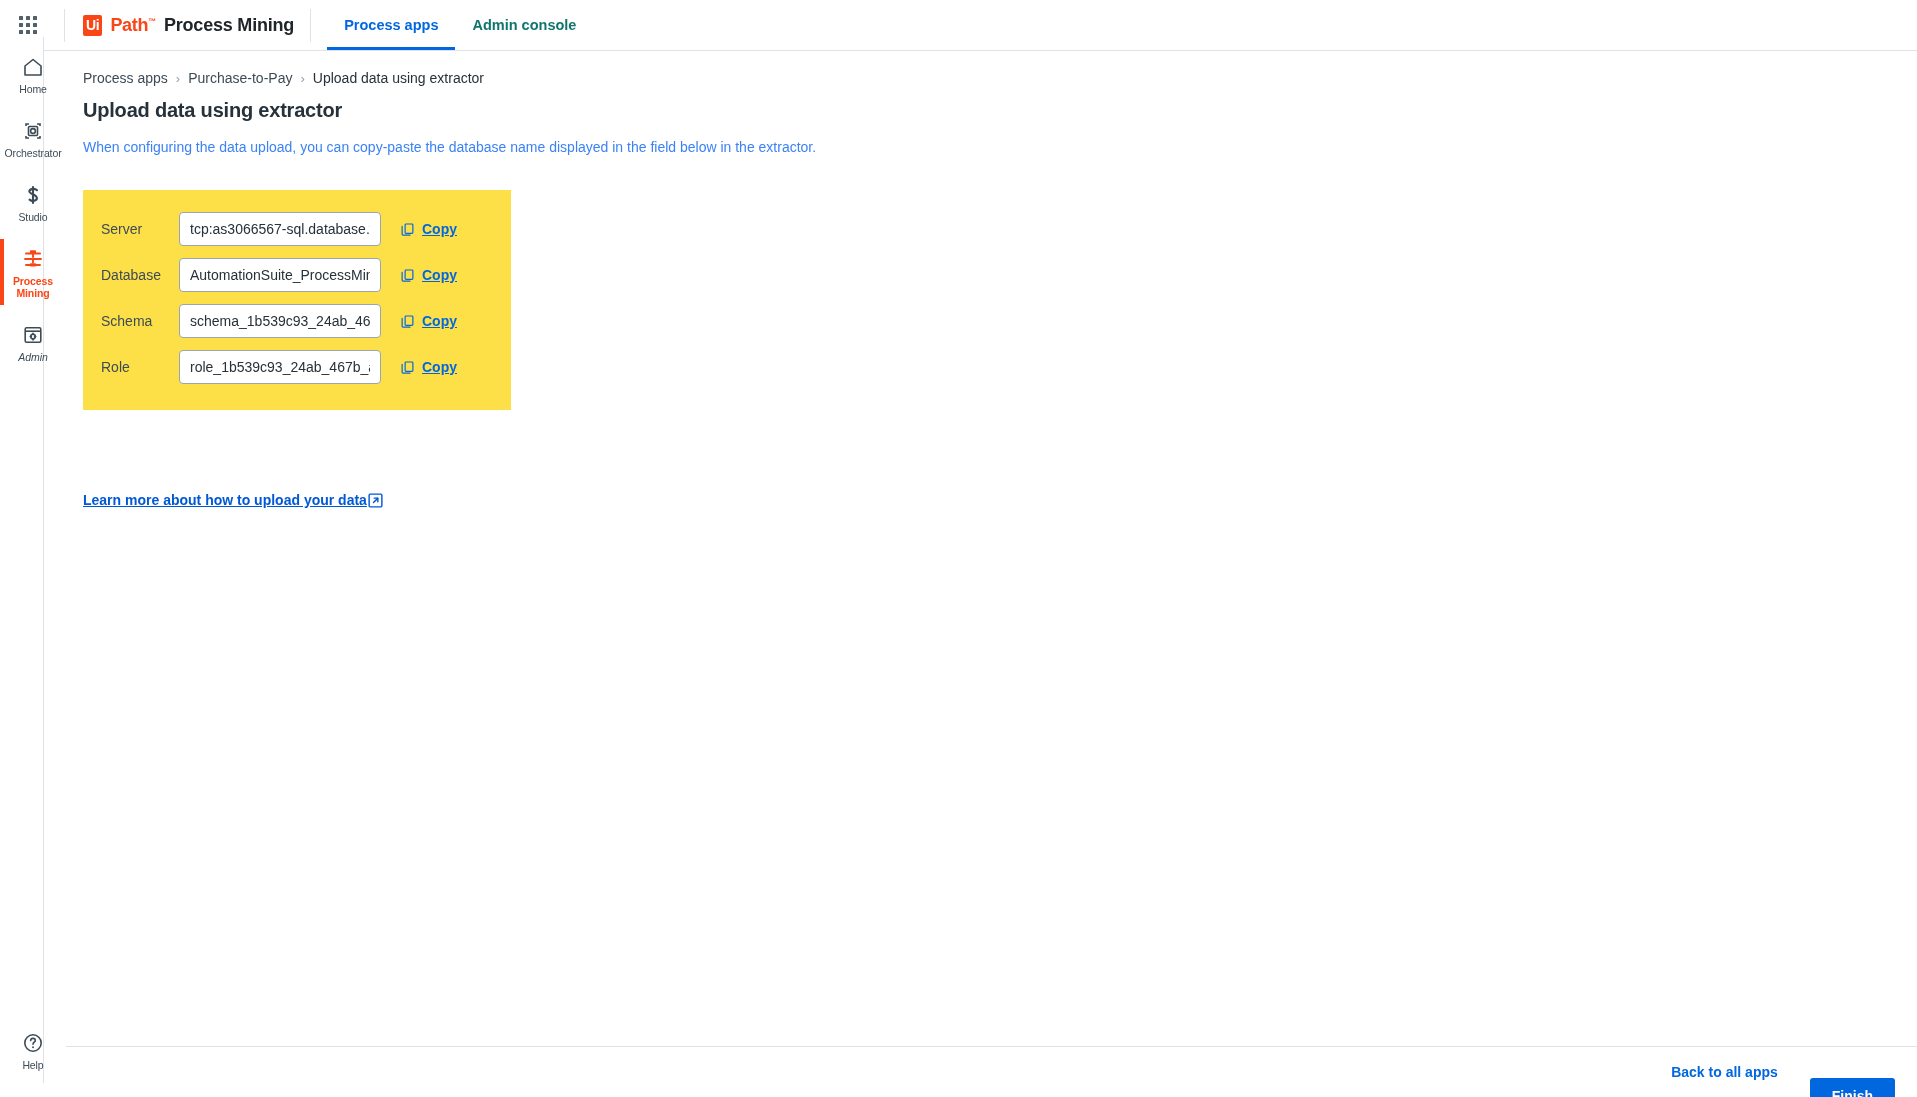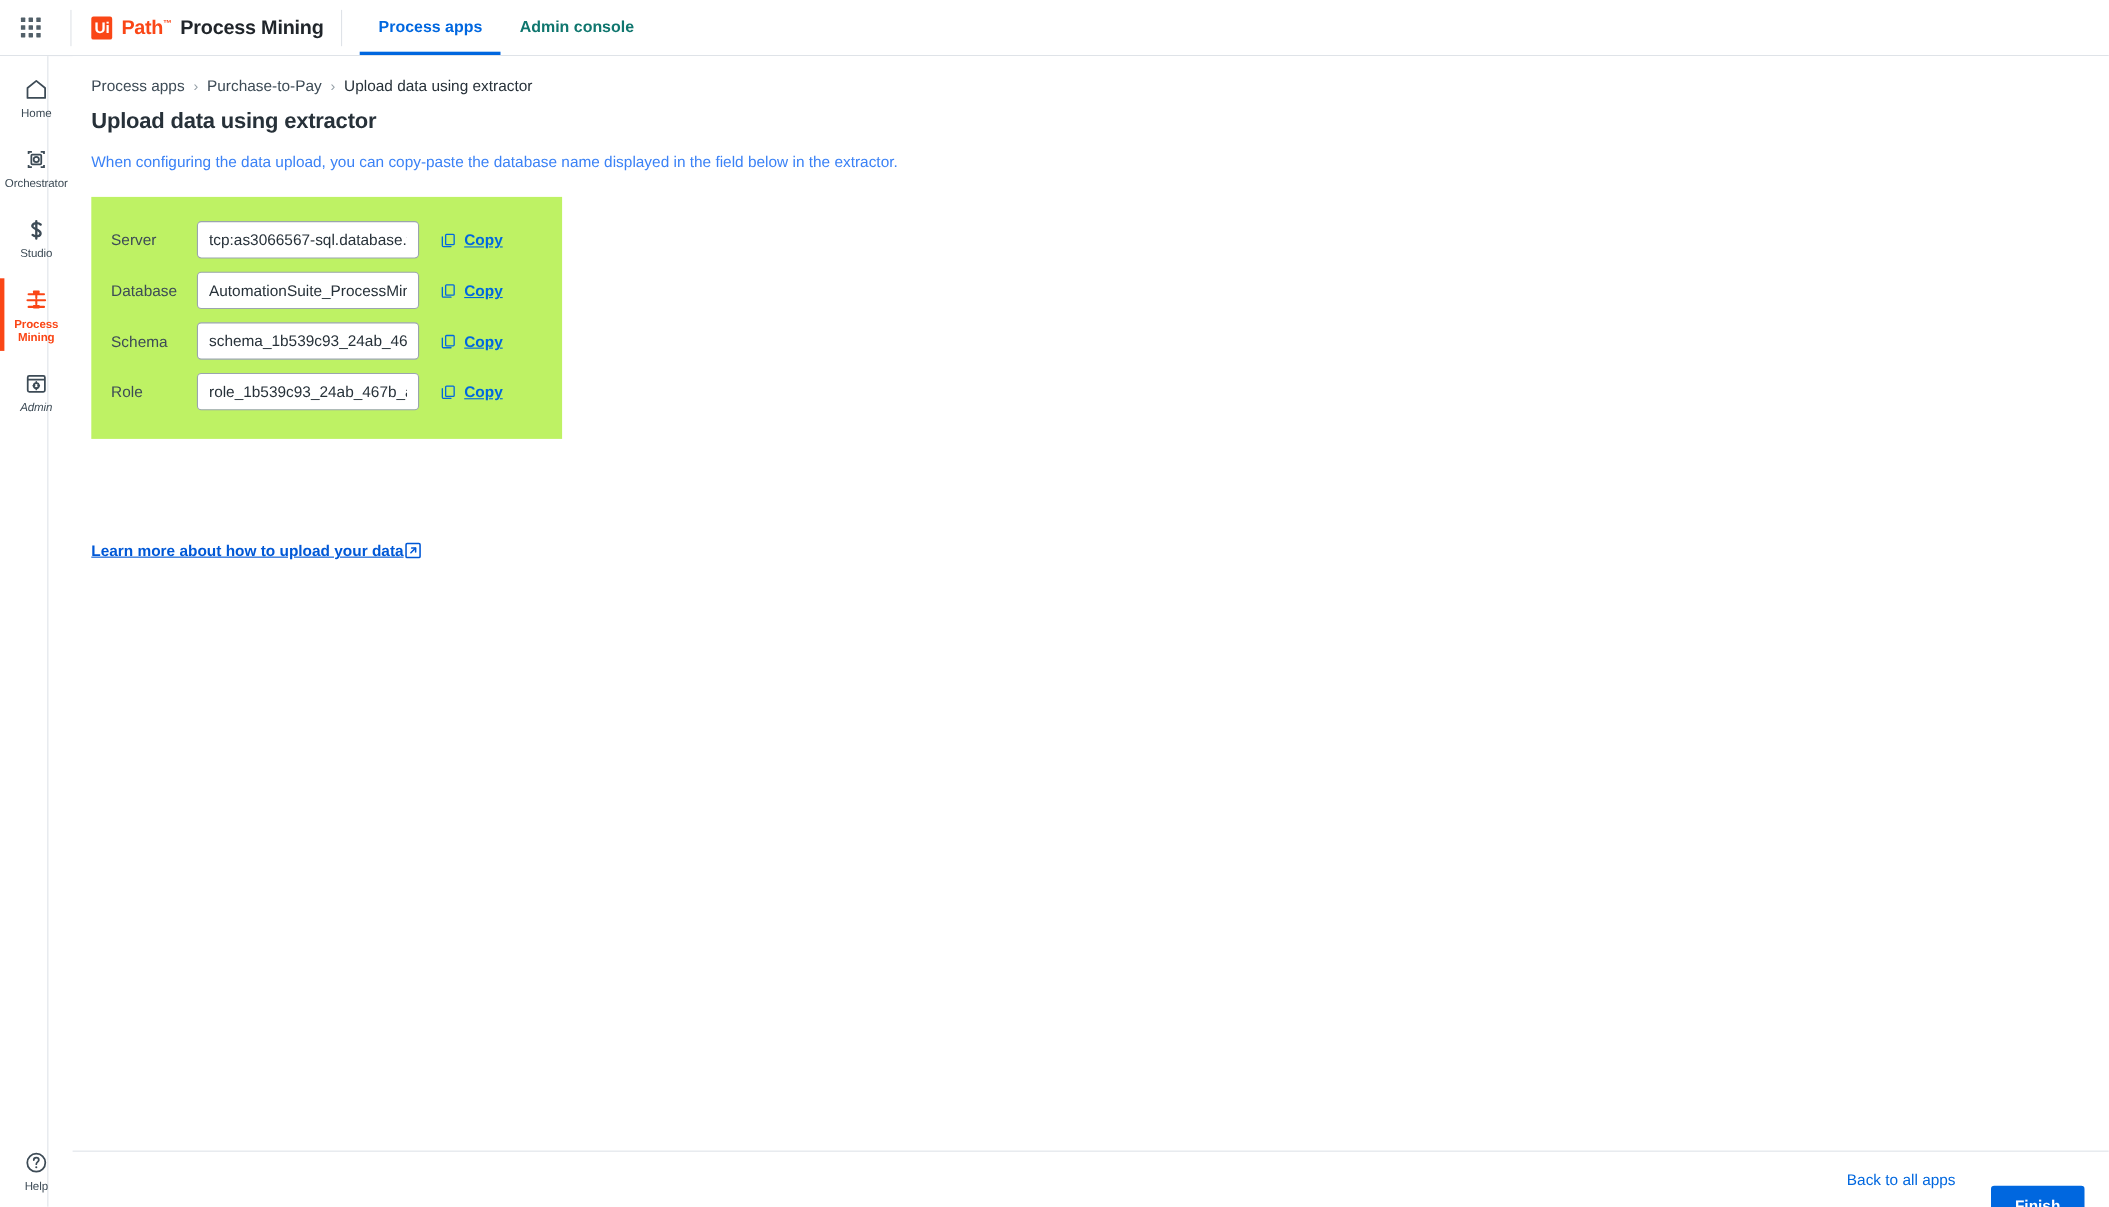--- a/index.html
+++ b/index.html
@@ -54,21 +54,21 @@
     cursor: pointer; position: relative; white-space: nowrap; font-weight: bold;
   }
   .nav-tab.active { color: #0067df; font-weight: 700; }
   .nav-tab.active::after {
     content: ""; position: absolute; left: 0; right: 0; bottom: 0;
     height: 3px; background: #0067df;
   }
 
   
   .rail {
-    position: absolute; top: 51px; left: 0;
+    position: absolute; top: 37px; left: 0;
     width: 44px; height: 1046px;
     background: #ffffff;
     border-right: 1px solid #dfe3e8;
   }
   .rail-item {
     position: relative; width: 66px;
     padding: 10px 2px 8px 2px;
     display: flex; flex-direction: column; align-items: center; gap: 4px;
     cursor: pointer; text-decoration: none;
   }
@@ -108,23 +108,23 @@
     font-size: 20px; font-weight: 700; color: #273139;
     letter-spacing: -0.2px;
   }
   .page-desc {
     position: absolute; top: 88px; left: 17px;
     font-size: 14px; color: #3b82f6;
   }
 
   
   .panel {
-    position: absolute; top: 128px; left: 17px;
+    position: absolute; top: 139px; left: 17px;
     width: 428px; padding: 16px 0 20px 0;
-    background: #bef264;
+    background: #fde047;
   }
   .field-row {
     display: flex; align-items: center;
     height: 46px; padding-left: 18px;
   }
   .field-label {
     width: 78px; flex: none;
     font-size: 14px; color: #3d4b56;
   }
   .field-input {
@@ -158,21 +158,21 @@
   
   .footer {
     position: absolute; left: 66px; bottom: 0;
     width: 1851px; height: 51px;
     background: #ffffff;
     border-top: 1px solid #dfe3e8;
     display: flex; align-items: center; justify-content: flex-end;
     padding-right: 22px; gap: 26px;
   }
   .link-btn {
-    color: #0067df; font-size: 14px; font-weight: 400;
+    color: #0067df; font-size: 14px; font-weight: 700;
     background: none; border: none; cursor: pointer;
     font-family: "Liberation Sans", sans-serif;
   }
   .primary-btn {
     background: #0067df; color: #ffffff;
     font-size: 14px; font-weight: 700;
     border: none; border-radius: 3px;
     padding: 0 22px; height: 36px; cursor: pointer;
     font-family: "Liberation Sans", sans-serif;
     margin-top: 48px;

